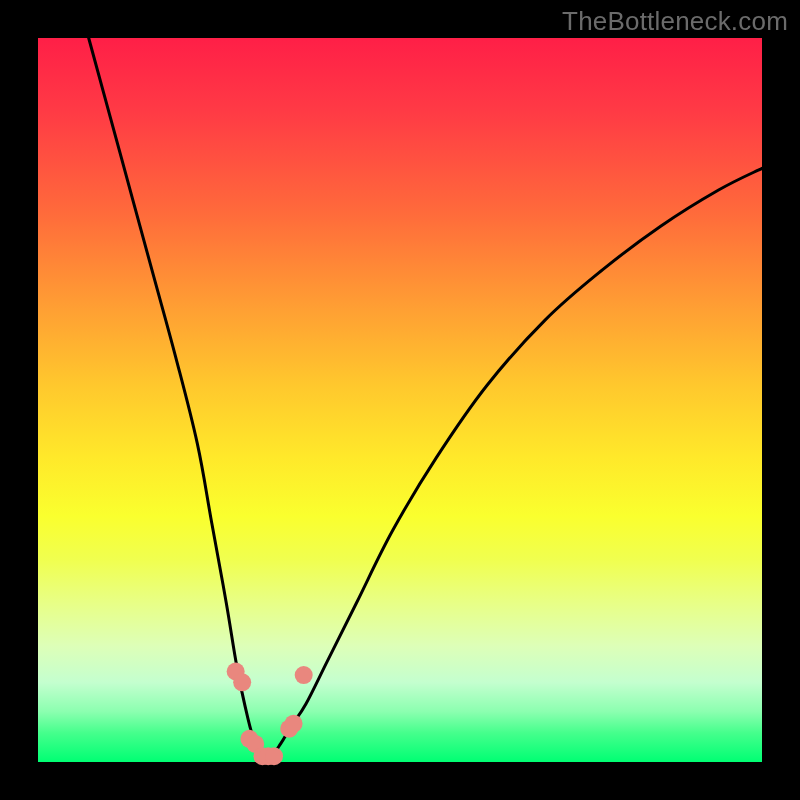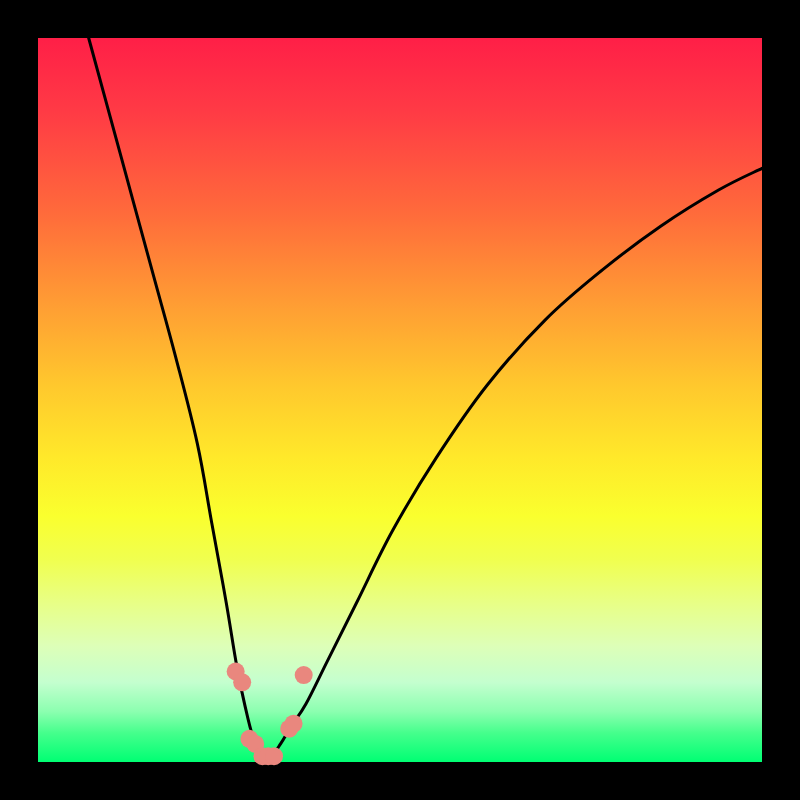--- a/index.html
+++ b/index.html
@@ -53,20 +53,21 @@
     position: absolute;
     left: 0; top: 0;
     width: 724px; height: 724px;
     overflow: visible;
   }
 </style>
 </head>
 <body>
 
 <div class="frame">
+  <div class="watermark">TheBottleneck.com</div>
   <div class="plot">
     <svg class="curve" viewBox="0 0 724 724" preserveAspectRatio="none">
       <path id="curve-path" fill="none" stroke-width="3" stroke-linecap="round" stroke-linejoin="round" d="M 50.68000000000001 0 C 54.589600000000004 14.335199999999997, 64.58080000000001 50.96959999999999, 72.4 79.63999999999999 C 80.2192 108.31039999999999, 86.30080000000001 130.60959999999997, 94.12 159.27999999999997 C 101.9392 187.95039999999997, 108.02080000000001 210.24959999999996, 115.84 238.91999999999996 C 123.6592 267.59039999999993, 129.7408 288.5863999999999, 137.56 318.55999999999995 C 145.3792 348.5336, 152.764 375.4664, 159.28 405.44 C 165.796 435.4136, 168.54719999999998 456.40959999999995, 173.76 485.08 C 178.9728 513.7504, 183.6788 538.6560000000001, 188.24 564.72 C 192.80120000000002 590.784, 195.19040000000004 609.0288, 199.10000000000002 629.88 C 203.0096 650.7312, 206.702 666.8764, 209.95999999999998 680.56 C 213.21799999999996 694.2435999999999, 214.59359999999998 698.7324, 217.2 705.9 C 219.8064 713.0676, 221.8336 717.7736, 224.44 720.38 C 227.0464 722.9864, 228.422 722.9864, 231.68 720.38 C 234.93800000000002 717.7736, 238.63040000000004 711.7644, 242.54000000000002 705.9 C 246.4496 700.0355999999999, 248.8388 694.9676, 253.39999999999998 687.8 C 257.96119999999996 680.6324, 261.364 677.8088, 267.88 666.08 C 274.396 654.3512000000001, 280.4776 640.8848, 289.6 622.64 C 298.72240000000005 604.3951999999999, 306.8312 588.1776, 318.56 564.72 C 330.2888 541.2624000000001, 340.4248 518.384, 354.76 492.32 C 369.0952 466.256, 381.25840000000005 445.98400000000004, 398.20000000000005 419.92 C 415.14160000000004 393.856, 429.332 372.2808, 448.88 347.52 C 468.428 322.75919999999996, 485.94879999999995 303.2112, 506.79999999999995 282.36 C 527.6512 261.5088, 543.8688 248.62159999999994, 564.72 231.67999999999995 C 585.5712000000001 214.73839999999996, 601.7888 202.5752, 622.64 188.24 C 643.4911999999999 173.90480000000002, 662.3151999999999 162.46559999999997, 680.56 152.03999999999996 C 698.8048 141.61439999999996, 716.1808 134.22960000000003, 724 130.32000000000005" stroke="#000000"></path>
       <g id="markers">
           <circle cx="197.65200000000002" cy="633.5" r="9" fill="#e9877e"></circle>
           <circle cx="204.16799999999998" cy="644.36" r="9" fill="#e9877e"></circle>
           <circle cx="211.408" cy="700.832" r="9" fill="#e9877e"></circle>
           <circle cx="217.2" cy="705.9" r="9" fill="#e9877e"></circle>
           <circle cx="224.44" cy="718.208" r="9" fill="#e9877e"></circle>
           <circle cx="230.232" cy="718.208" r="9" fill="#e9877e"></circle>

